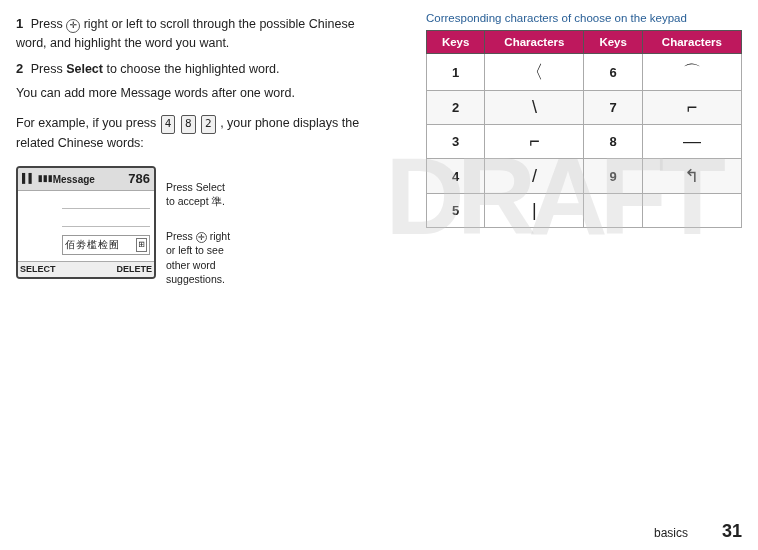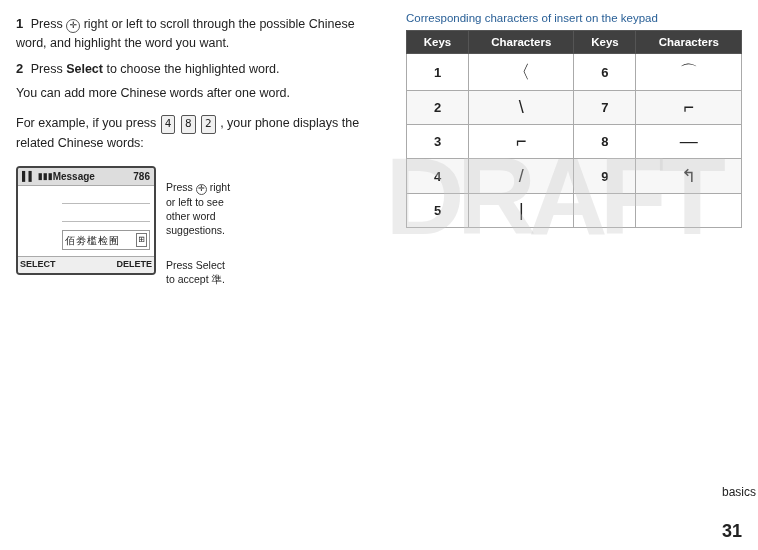--- a/index.html
+++ b/index.html
@@ -12,21 +12,21 @@
       color: #222;
       overflow: hidden;
       position: relative;
     }
 
     .page-container {
       display: flex;
       width: 758px;
       height: 500px;
       padding: 10px 16px 30px 16px;
-      gap: 20px;
+      gap: 40px;
     }
 
     
     .left-col {
       flex: 0 0 370px;
       padding-top: 4px;
       font-size: 12.5px;
       line-height: 1.5;
     }
 
@@ -98,21 +98,21 @@
       font-size: 9px;
     }
 
     .phone-title {
       font-size: 10px;
       font-weight: bold;
       text-align: center;
     }
 
     .phone-number-badge {
-      font-size: 10px;
+      font-size: 13px;
       font-weight: bold;
       margin-left: auto;
     }
 
     .phone-body {
       padding: 4px;
       margin-left: 40px;
     }
 
     .phone-line {
@@ -187,21 +187,21 @@
       margin-bottom: 6px;
     }
 
     .stroke-table {
       width: 100%;
       border-collapse: collapse;
       font-size: 12px;
     }
 
     .stroke-table th {
-      background: #404040;
+      background: #be185d;
       color: #fff;
       padding: 5px 9px;
       text-align: center;
       font-weight: bold;
       font-size: 11.5px;
       border: 1px solid #555;
     }
 
     .stroke-table td {
       border: 1px solid #aaa;
@@ -235,23 +235,22 @@
       margin-top: 12px;
     }
 
     
     .page-footer {
       position: absolute;
       bottom: 8px;
       right: 16px;
       display: flex;
       align-items: baseline;
-      gap: 22px;
+      gap: 10px;
       font-size: 12px;
-      flex-direction: column;
     }
 
     .footer-basics {
       font-size: 12px;
       color: #222;
     }
 
     .footer-number {
       font-size: 18px;
       font-weight: bold;
@@ -284,21 +283,21 @@
       <span>Press </span>
       <span class="nav-icon">✛</span>
       <span> right or left to scroll through the possible Chinese word, and highlight the word you want.</span>
     </p>
 
     <p>
       <span class="step-number">2</span>
       <span>Press </span><span class="bold">Select</span><span> to choose the highlighted word.</span>
     </p>
 
-    <p>You can add more Chinese words after one word.</p>
+    <p>You can add more Message words after one word.</p>
 
 
 
     <p style="margin-top:11px;">
       <span>For example, if you press </span>
       <span class="key-box">4</span>
       <span class="key-box">8</span>
       <span class="key-box">2</span>
       <span>, your phone displays the related Chinese words:</span>
     </p>
@@ -325,37 +324,37 @@
         </div>
 
         <div class="phone-bottom-bar">
           <span>SELECT</span>
           <span>DELETE</span>
         </div>
       </div>
 
       <div class="diagram-labels">
         <div class="diagram-label">
+          <span>Press Select</span>
+          <span>to accept 準.</span>
+        </div>
+        <div class="diagram-label">
           <span>Press <span class="nav-icon" style="font-size:8px;width:11px;height:11px;">✛</span> right</span>
           <span>or left to see</span>
           <span>other word</span>
           <span>suggestions.</span>
         </div>
-        <div class="diagram-label">
-          <span>Press Select</span>
-          <span>to accept 準.</span>
-        </div>
       </div>
     </div>
 
   </div>
 
   <div class="right-col">
 
-    <div class="table-title">Corresponding characters of insert on the keypad</div>
+    <div class="table-title">Corresponding characters of choose on the keypad</div>
 
     <table class="stroke-table">
       <thead>
         <tr>
           <th>Keys</th>
           <th>Characters</th>
           <th>Keys</th>
           <th>Characters</th>
         </tr>
       </thead>

